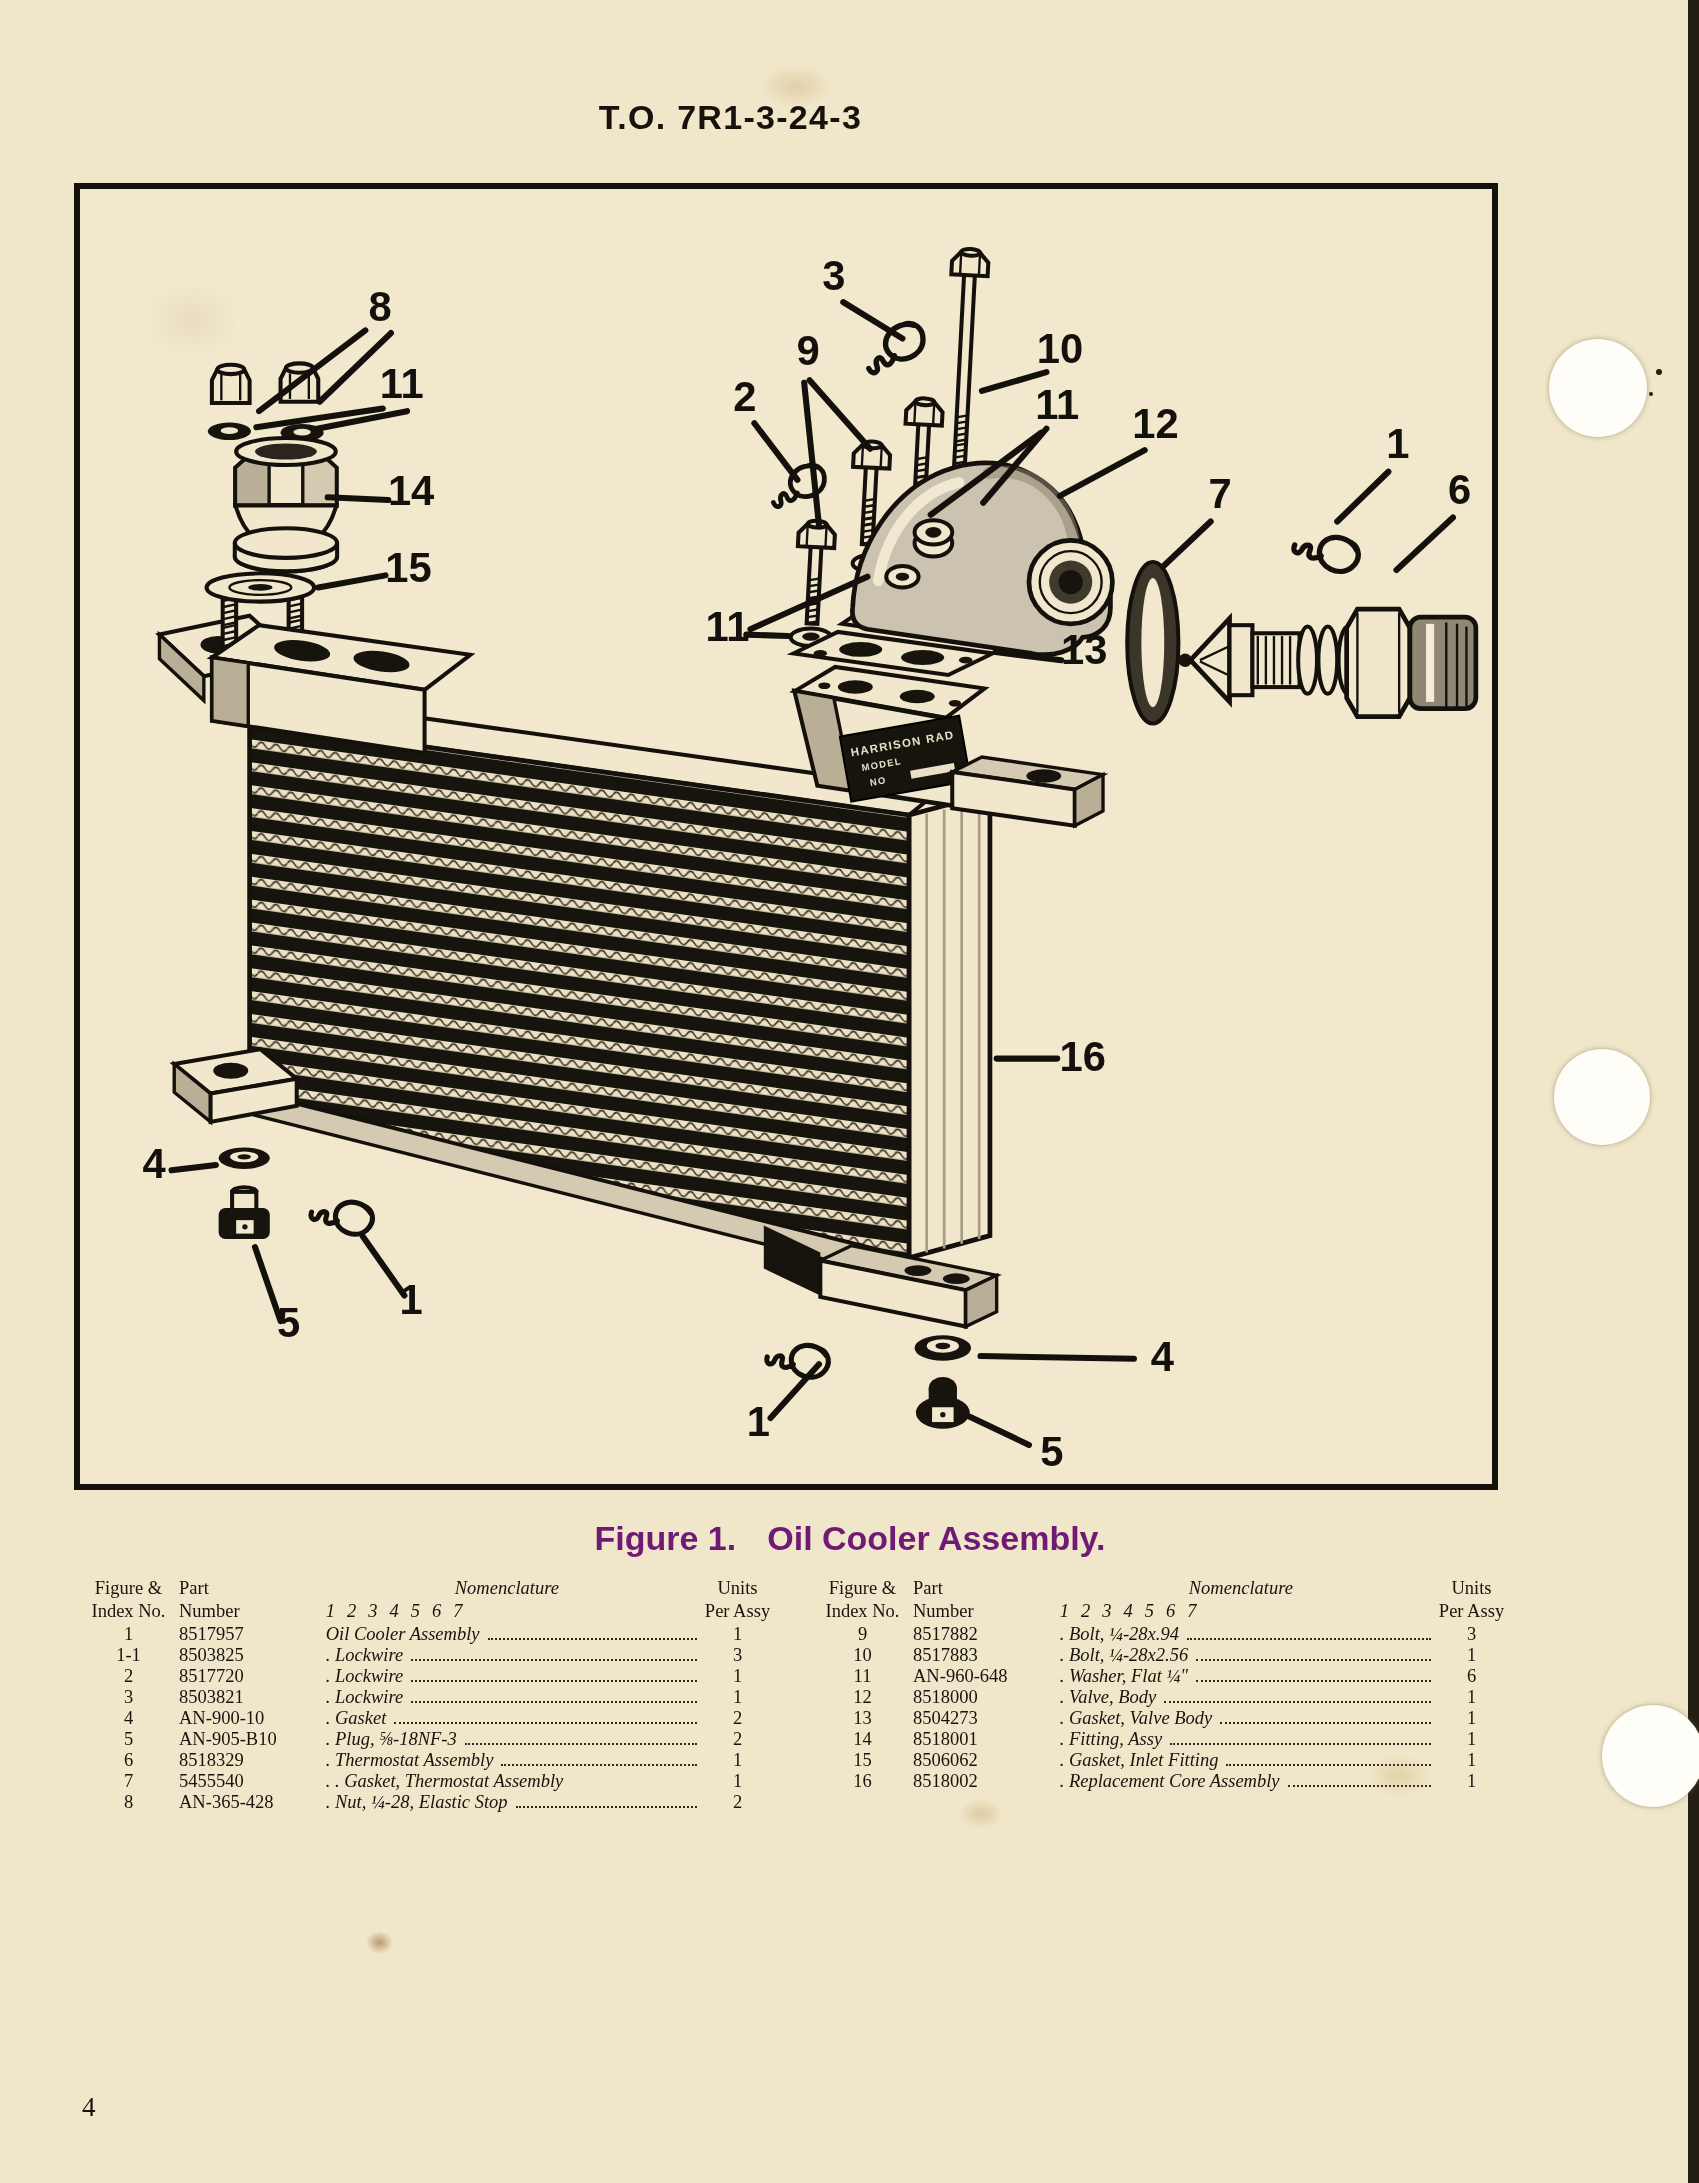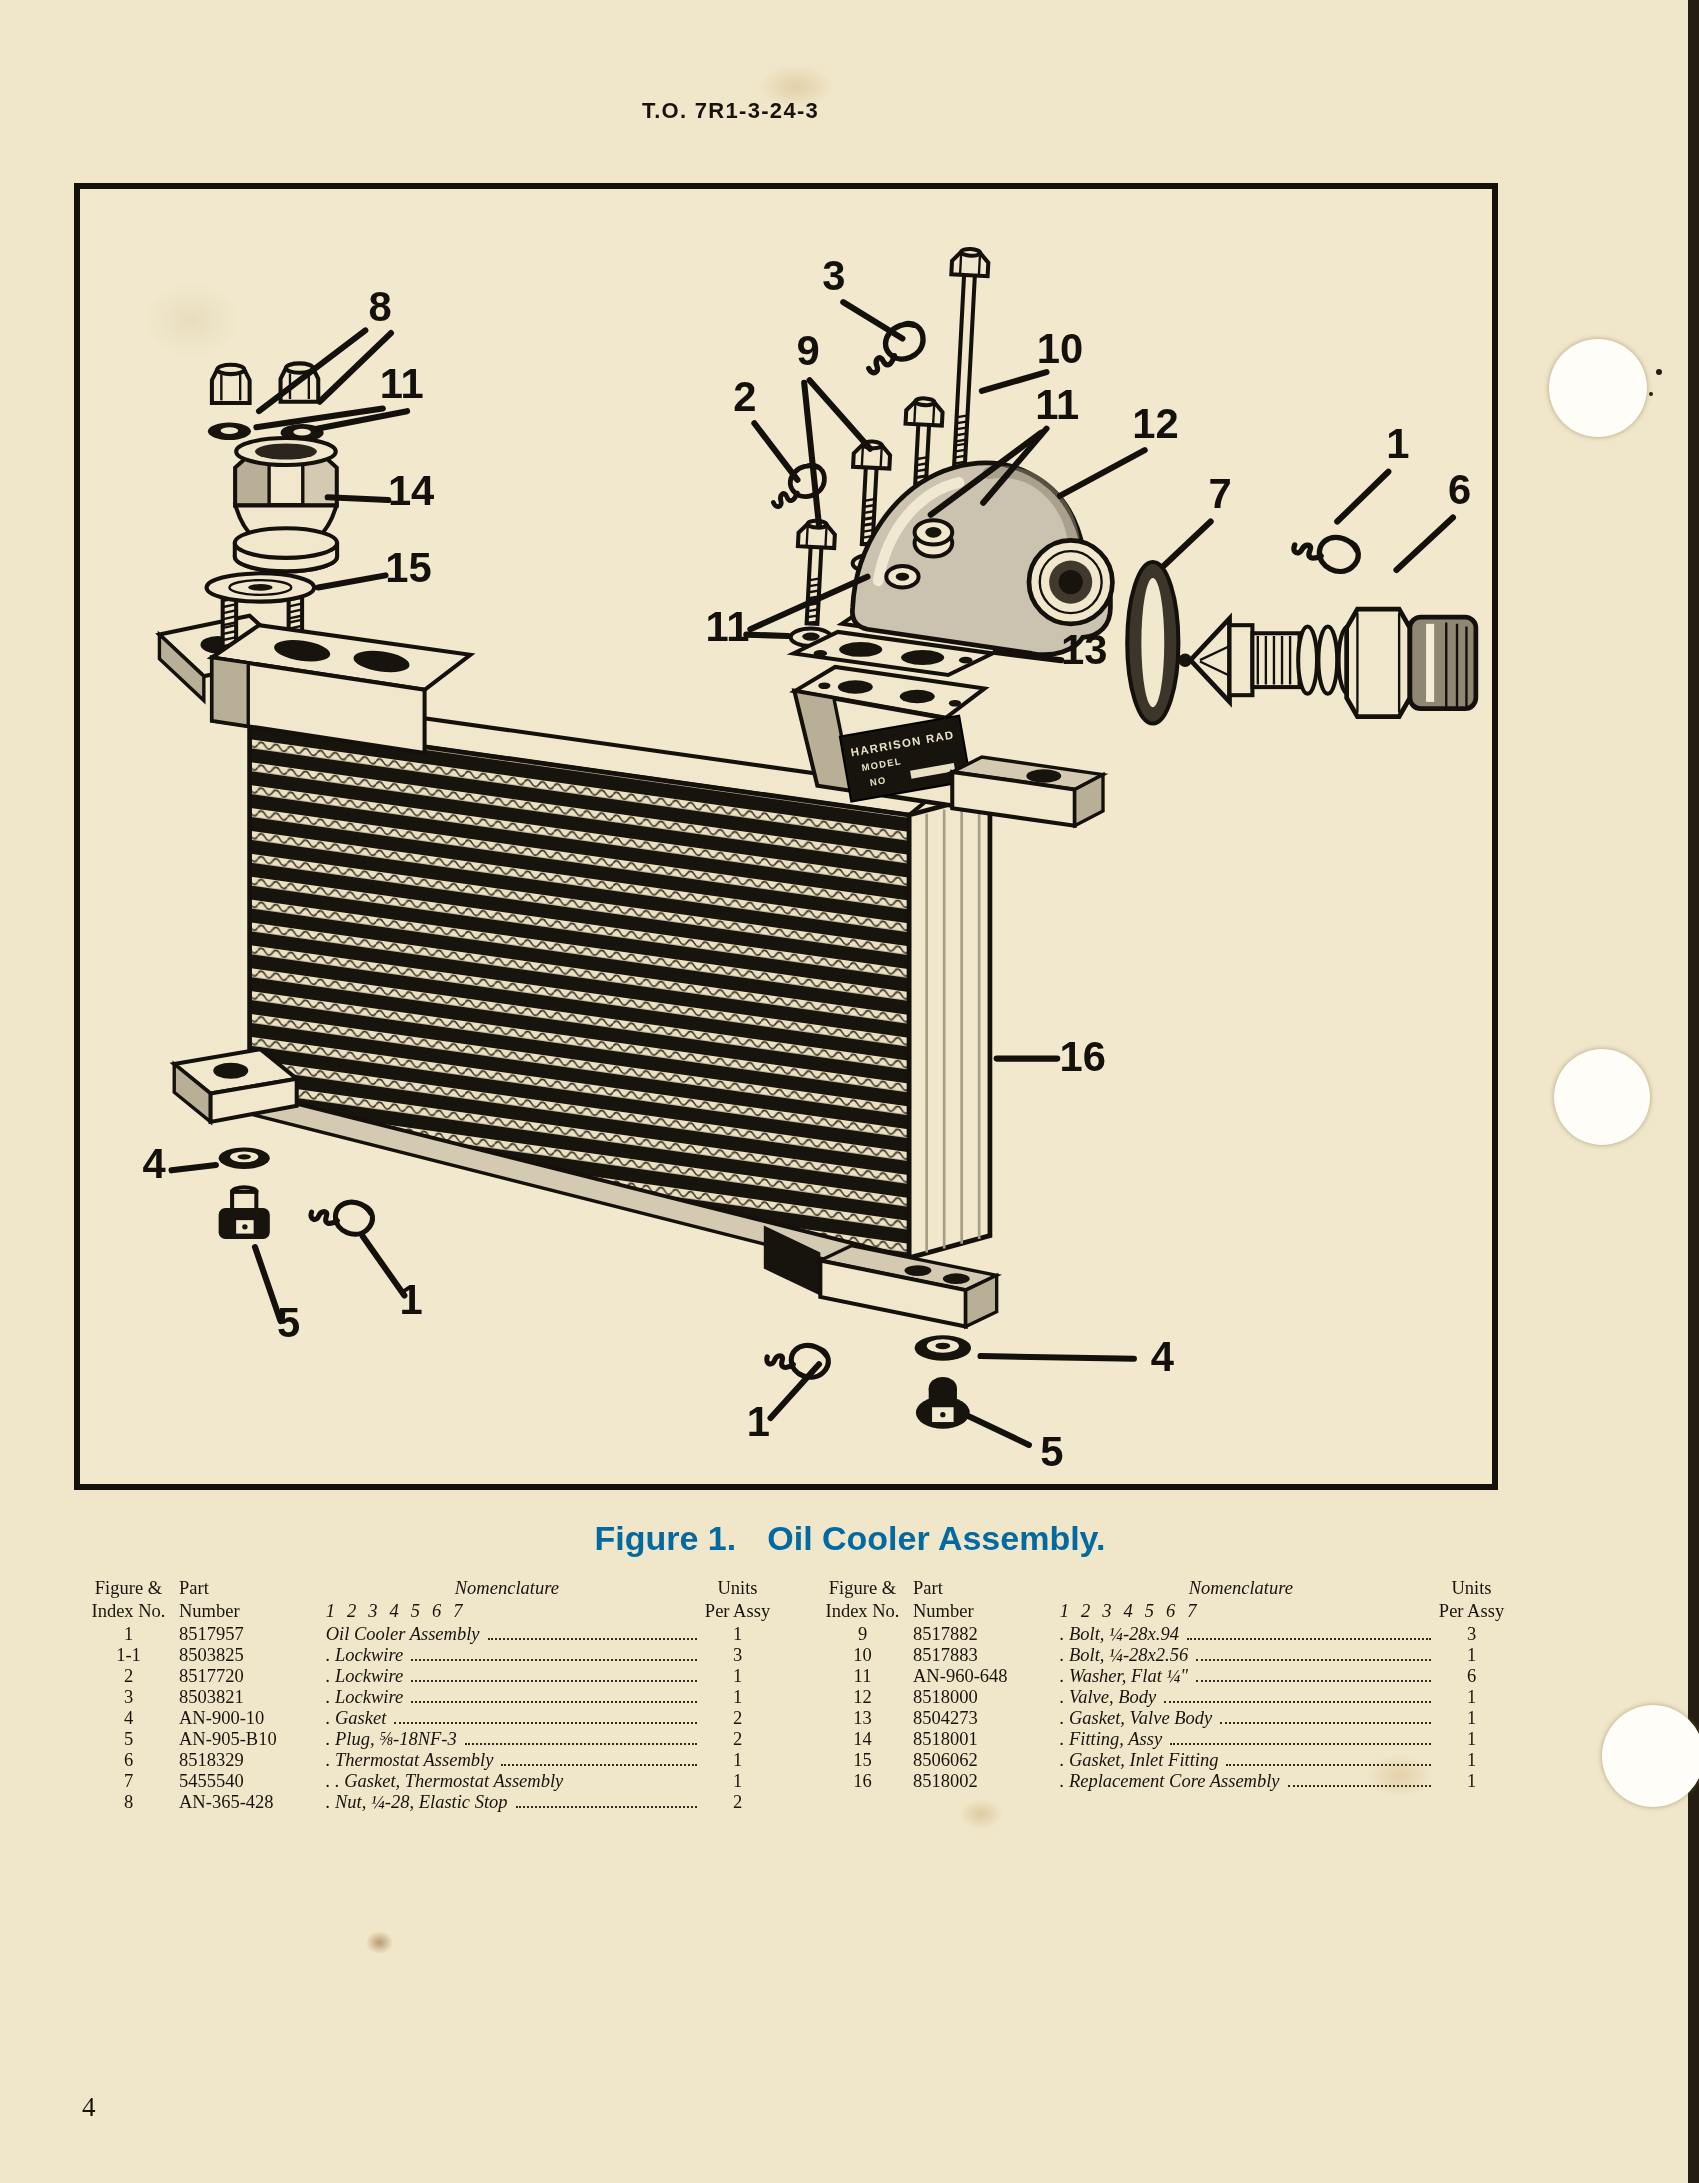--- a/index.html
+++ b/index.html
@@ -1,28 +1,28 @@
 <!DOCTYPE html>
 <html style="font-size:10.8px"><head>
 <meta charset="utf-8">
 <style>
   html,body{margin:0;padding:0;background:#888;}
   .page{position:relative;width:1700px;height:2183px;background:#f0e6c9;overflow:hidden;
         font-family:"Liberation Serif",serif;color:#17140e;}
   
   .to-header{position:absolute;top:98px;left:0;width:1461px;text-align:center;
-             font-family:"Liberation Sans",sans-serif;font-weight:bold;font-size:22px;
+             font-family:"Liberation Sans",sans-serif;font-weight:bold;font-size:34px;
              letter-spacing:1.3px;color:#17130c;}
   
   .figure-box{position:absolute;left:74px;top:183px;width:1424px;height:1307px;
               border:6.7px solid #14110c;box-sizing:border-box;background:#f1e8cd;}
   .figure-box svg{display:block;width:1410px;height:1293px;}
   
   .caption{position:absolute;top:1519px;left:0;width:1700px;text-align:center;
-           font-family:"Liberation Sans",sans-serif;font-weight:bold;font-size:34px;color:#0369a1;}
+           font-family:"Liberation Sans",sans-serif;font-weight:bold;font-size:34px;color:#701a75;}
   .caption .gap{display:inline-block;width:31px;}
   
   .ptable{position:absolute;width:693px;font-size:18.5px;line-height:21px;}
   .ptable-left{left:78px;top:1578px;}
   .ptable-right{left:812px;top:1578px;}
   .prow{display:flex;align-items:baseline;height:21px;}
   .phead .prow{height:23px;}
   .c-idx{width:101px;text-align:center;flex:none;}
   .c-part{width:128px;text-align:left;padding-right:2.7px;flex:none;}
   .c-name{flex:1 1 auto;display:flex;align-items:baseline;padding-left:16px;min-width:0;font-style:italic;}

